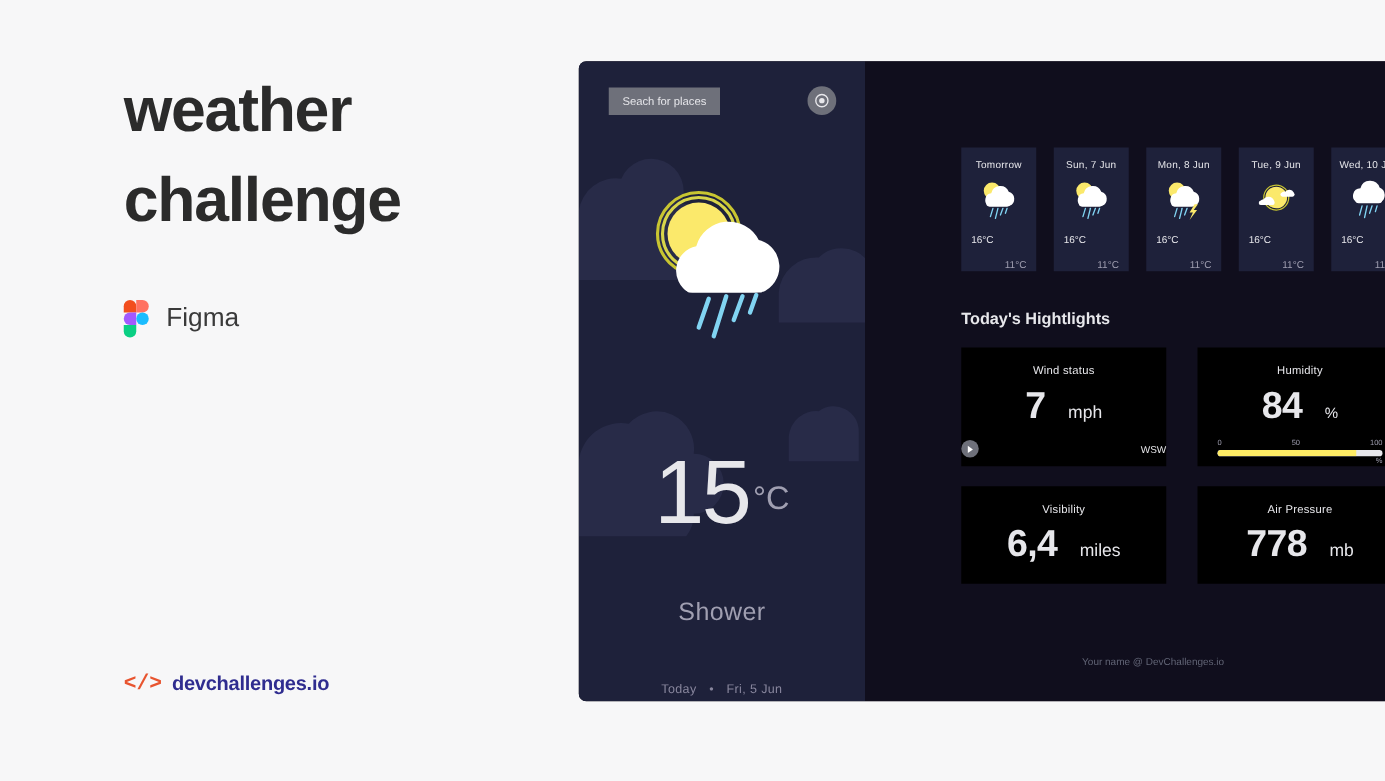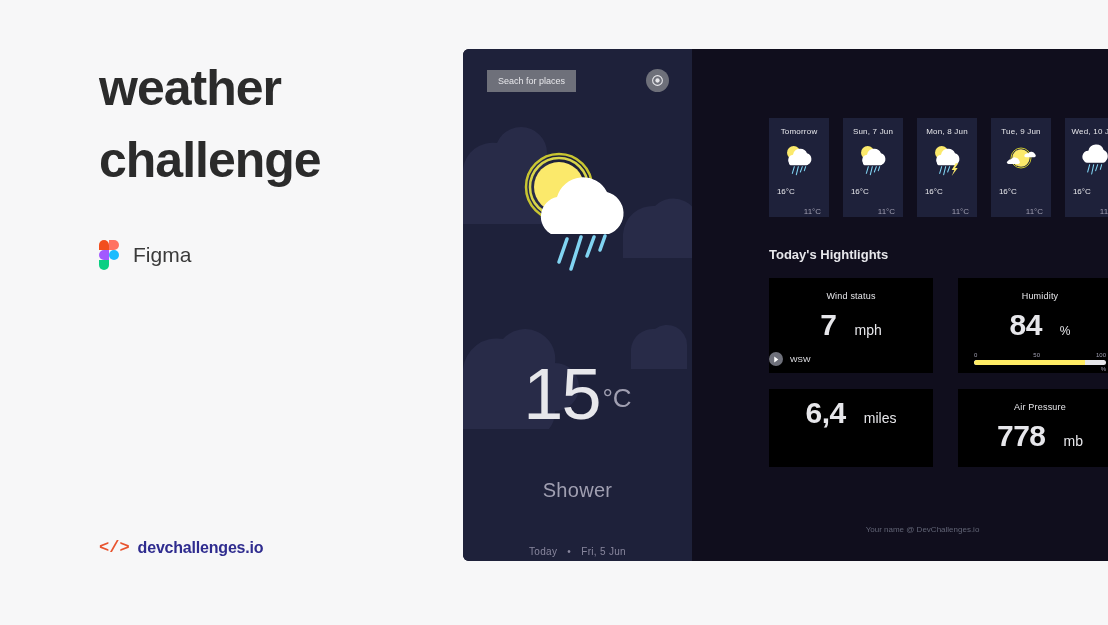--- a/index.html
+++ b/index.html
@@ -96,21 +96,21 @@
   .crow { display: flex; gap: 25px; margin-bottom: 16px; }
   .card { width: 164px; background: #000000; flex: none; position: relative; }
   .card.tall { height: 95px; }
   .card.short { height: 78px; }
   .card-title { text-align: center; font-size: 9px; color: #e7e7eb; padding-top: 13px; letter-spacing: 0.2px; }
   .card-main { text-align: center; margin-top: 7px; display: flex; align-items: baseline; justify-content: center; }
   .cm-num { font-size: 30px; font-weight: bold; color: #e7e7eb; letter-spacing: -0.5px; }
   .cm-unit { font-size: 14px; color: #e7e7eb; margin-left: 18px; }
   .cm-unit.small { font-size: 12px; }
 
-  .wind-dir { display: flex; align-items: center; justify-content: flex-start; gap: 7px; margin-top: 10px; }
+  .wind-dir { display: flex; align-items: center; justify-content: space-between; gap: 7px; margin-top: 10px; }
   .wd-circle { width: 14px; height: 14px; border-radius: 50%; background: #6e707a;
                display: flex; align-items: center; justify-content: center; }
   .wd-label { font-size: 8px; color: #e7e7eb; }
 
   .hbar-wrap { margin: 10px 16px 0 16px; }
   .hbar-scale { display: flex; justify-content: space-between; font-size: 6px; color: #a09fb1; margin-bottom: 2px; }
   .hbar { height: 5px; border-radius: 40px; background: #e7e7eb; overflow: hidden; }
   .hbar-fill { height: 100%; background: #ffec65; border-radius: 40px 0 0 40px; }
   .hbar-pct { text-align: right; font-size: 6px; color: #a09fb1; margin-top: 1px; }
 
@@ -333,20 +333,21 @@
                 <div class="hbar-fill" id="humidity-fill" style="width: 84%;"></div>
               </div>
               <div class="hbar-pct">%</div>
             </div>
           </div>
         </div>
 
         <div class="crow">
 
           <div class="card short">
+            <div class="card-title">Visibility</div>
             <div class="card-main">
               <span class="cm-num">6,4</span>
               <span class="cm-unit">miles</span>
             </div>
           </div>
 
           <div class="card short">
             <div class="card-title">Air Pressure</div>
             <div class="card-main">
               <span class="cm-num">778</span>

